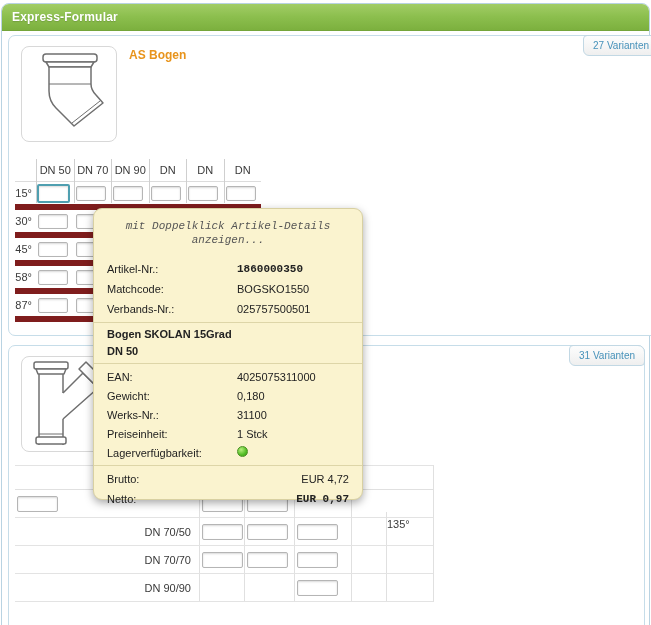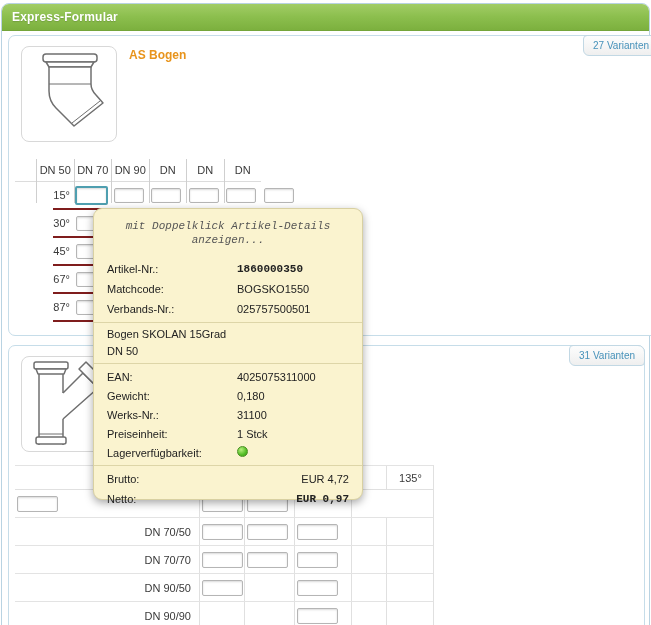--- a/index.html
+++ b/index.html
@@ -30,52 +30,52 @@
     background:linear-gradient(180deg,#fdfdfd,#efefef);
     border:1px solid #c2d8e4;border-radius:4px 7px 4px 6px;}
 
   
   .t1{position:absolute;left:6px;top:123px;width:246px;font-size:11px;color:#3a3a3a;}
   .t1h{display:grid;grid-template-columns:21px repeat(6,37.5px);height:23px;
     border-bottom:1px solid #dcdcdc;}
   .t1h>div{text-align:center;line-height:22px;}
   .t1h>div+div{border-left:1px solid #cfcfcf;}
   .t1r{display:grid;grid-template-columns:21px repeat(6,37.5px);height:28px;
-    border-bottom:2px solid #7f1d1d;align-items:center;margin-left:38px;}
+    border-bottom:6px solid #7f1d1d;align-items:center;}
   .t1l{text-align:right;padding-right:4px;}
   .t1c{display:flex;align-items:center;}
 
   .qin{width:30px;height:15px;margin-left:2px;border:1px solid #b5b5b5;border-radius:2px;
     background:#fff;box-shadow:inset 0 1px 2px rgba(0,0,0,.15);padding:0 2px;font-size:10px;}
   .qin.focused{width:33px;height:19px;border:2px solid #4f9fb0;margin-left:1px;}
   .qin2{width:41px;height:16px;}
 
   
   .t2{position:absolute;left:6px;top:119px;width:419px;font-size:11px;color:#3a3a3a;}
   .t2h{display:grid;grid-template-columns:184px 45px 50px 57px 35px 48px;height:25px;
     border-top:1px solid #e3e3e3;border-bottom:1px solid #e0e0e0;border-right:1px solid #e0e0e0;}
-  .t2h>div{text-align:center;line-height:24px;}
+  .t2h>div{text-align:left;line-height:24px;margin-top:46px;}
   .t2h>div+div{border-left:1px solid #e0e0e0;}
   .t2r{display:grid;grid-template-columns:184px 45px 50px 57px 35px 48px;height:28px;
     border-bottom:1px solid #e3e3e3;border-right:1px solid #e0e0e0;align-items:center;}
   .t2r>div+div{border-left:1px solid #e0e0e0;align-self:stretch;display:flex;align-items:center;}
   .t2l{text-align:right;padding-right:8px;}
 
   
   .tooltip{position:absolute;left:93px;top:208px;width:270px;height:292px;z-index:50;
     background:#faf3cf;border:1px solid #d8d0a2;border-radius:9px;
     box-shadow:0 3px 9px rgba(0,0,0,.35);padding:8px 13px;font-size:11px;color:#222;}
   .tip-hint{font-style:italic;color:#555;text-align:center;margin:2px 0 12px 0;line-height:14px;font-family:Liberation Mono, monospace;}
   .tip-row{display:flex;align-items:center;height:20px;}
   .tip-row.det{height:19px;}
   .tl{width:130px;flex:none;}
   .tv{flex:1;}
   .b{font-weight:bold;font-family:Liberation Mono, monospace;}
   .tip-sep{border-top:1px solid #ddd5a8;margin:3px -13px;}
-  .tip-name{height:17px;line-height:17px;font-weight:normal;}
+  .tip-name{height:17px;line-height:17px;font-weight:bold;}
   .tip-price{display:flex;justify-content:space-between;align-items:center;height:20px;}
   .dot{display:inline-block;width:11px;height:11px;border-radius:50%;
     background:radial-gradient(circle at 35% 30%,#b6ef7c,#53bd25 60%,#3f9c1a);
     border:1px solid #4a8f23;}
 </style>
 </head>
 <body>
 
 <div class="window">
   <div class="titlebar">
@@ -169,21 +169,21 @@
           <input class="qin" style="">
         </div>
       <div class="t1c">
           <input class="qin" style="">
         </div>
       <div class="t1c">
           <input class="qin" style="">
         </div>
     </div>
     <div class="t1r">
-      <div class="t1l">67°</div>
+      <div class="t1l">58°</div>
       <div class="t1c">
           <input class="qin" style="">
         </div>
       <div class="t1c">
           <input class="qin" style="">
         </div>
       <div class="t1c">
           <input class="qin" style="">
         </div>
       <div class="t1c">
@@ -285,32 +285,20 @@
       <div>
           <input class="qin qin2" style="">
         </div>
       <div>
           <input class="qin qin2" style="">
         </div>
       <div></div>
         <div></div>
     </div>
     <div class="t2r">
-      <div class="t2l">DN 90/50</div>
-      <div>
-          <input class="qin qin2" style="">
-        </div>
-      <div></div>
-      <div>
-          <input class="qin qin2" style="">
-        </div>
-      <div></div>
-        <div></div>
-    </div>
-    <div class="t2r">
       <div class="t2l">DN 90/90</div>
       <div></div>
       <div></div>
       <div>
           <input class="qin qin2" style="">
         </div>
       <div></div>
         <div></div>
     </div>
   </div>

